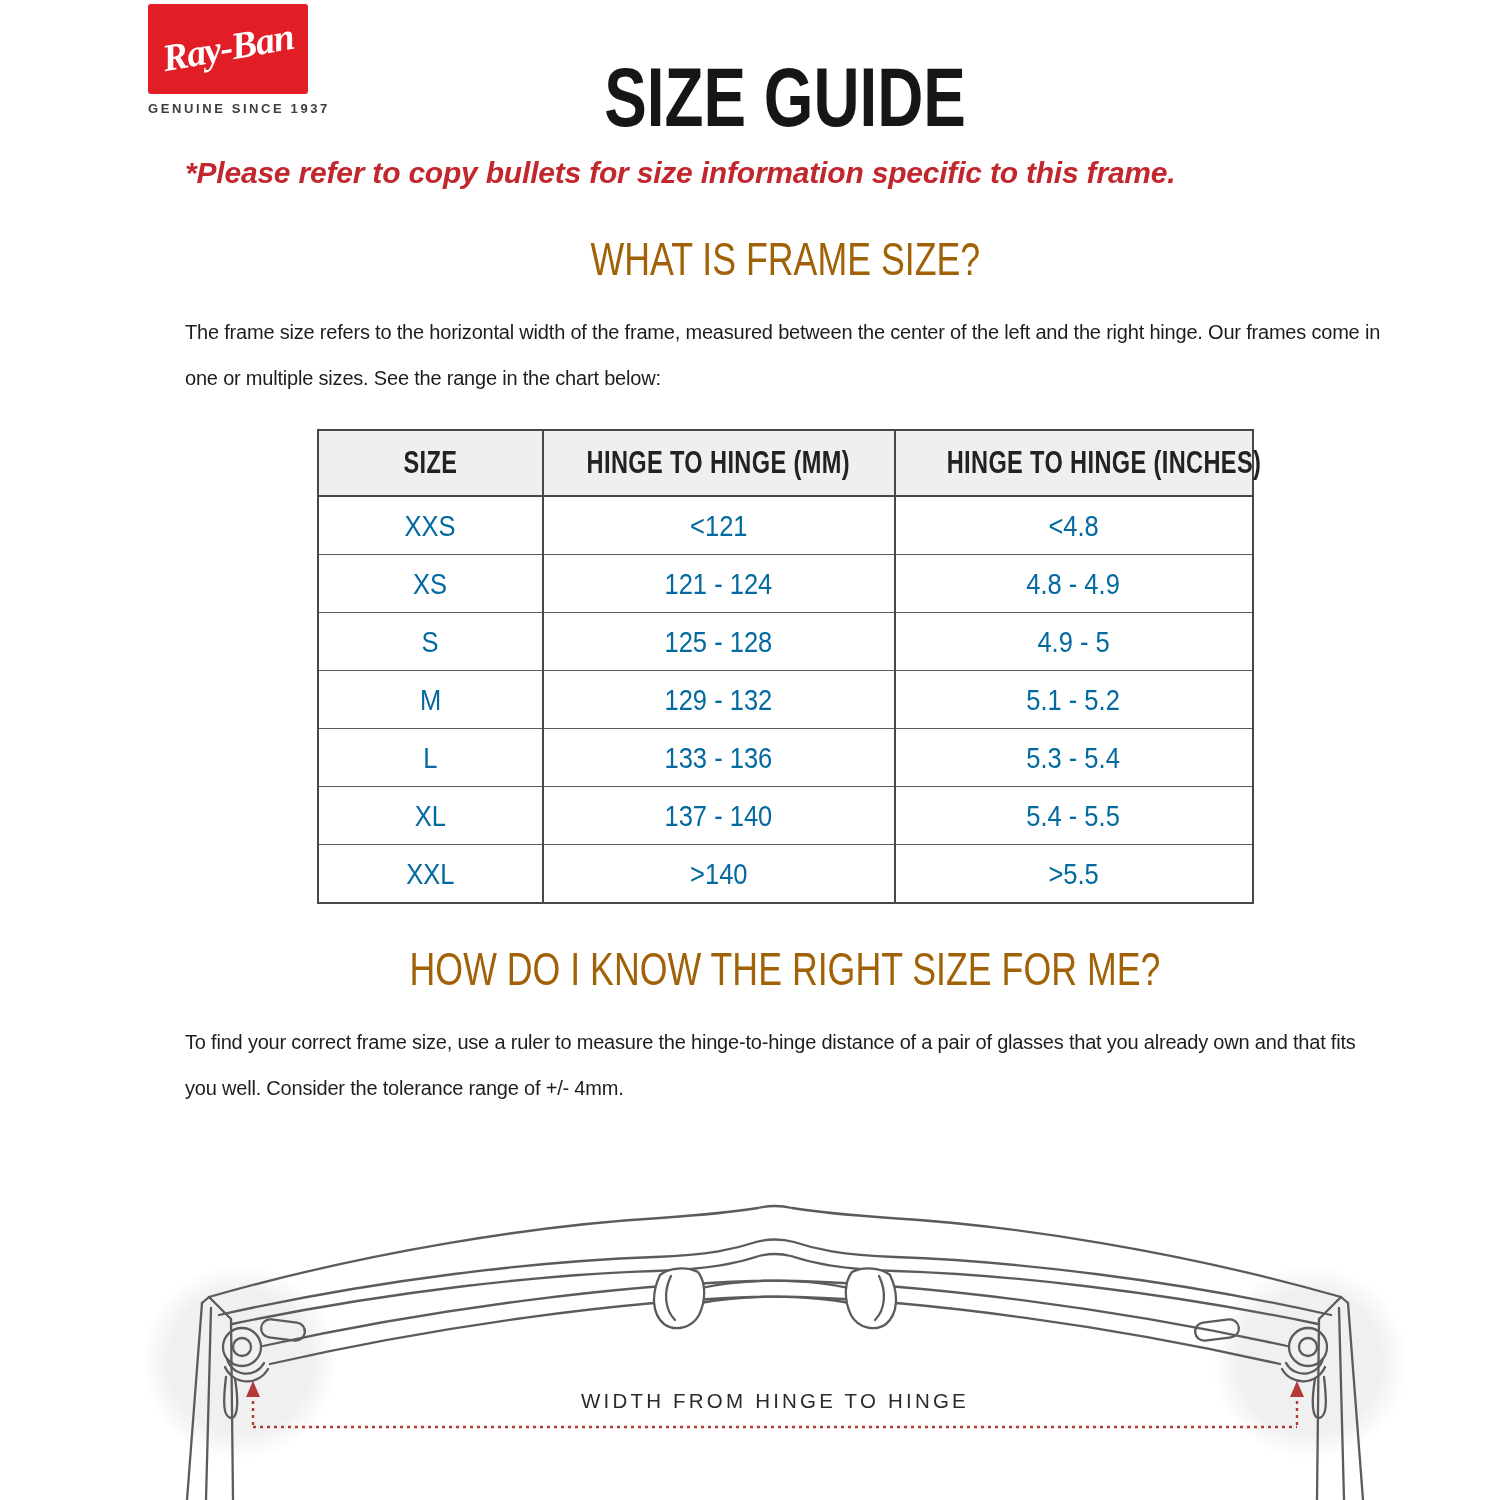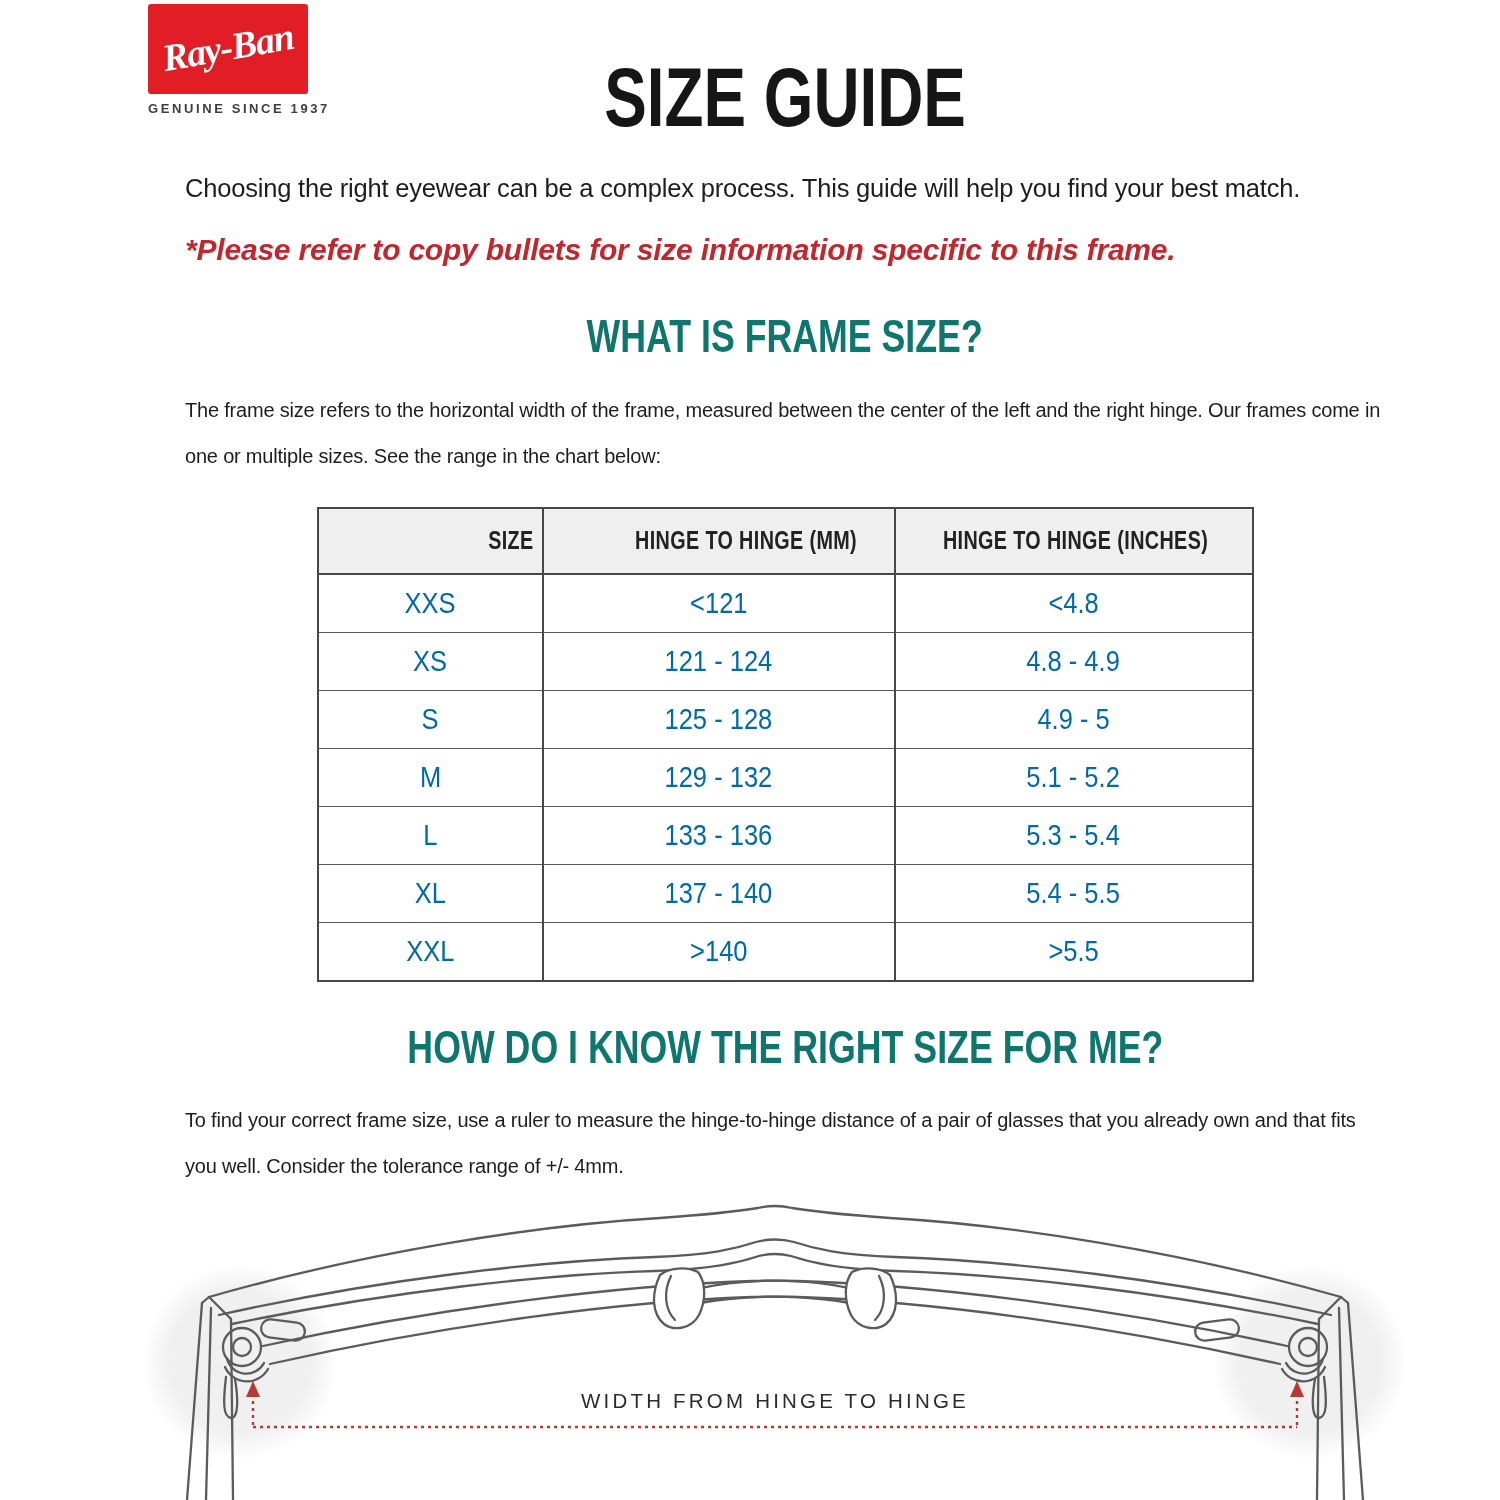--- a/index.html
+++ b/index.html
@@ -27,36 +27,36 @@
   .content { position:absolute; left:185px; top:0; width:1200px; }
   .cx  { display:inline-block; transform:scaleX(0.76); transform-origin:center; white-space:nowrap; }
   .cxc { display:inline-block; transform:scaleX(0.85); transform-origin:center; white-space:nowrap; }
   .page-title {
     margin-top:58px; text-align:center; font-size:84px; font-weight:700;
     line-height:0.95; color:#161616;
   }
   .intro { margin-top:30px; font-size:25.5px; letter-spacing:-0.2px; line-height:40px; color:#1d1d1d; }
   .note  { margin-top:18px; font-size:30px; font-weight:700; font-style:italic; color:#c1272d; letter-spacing:-0.2px; }
   .section-heading {
-    text-align:center; font-size:47px; font-weight:700; line-height:1.05; color:#0f766e;
+    text-align:center; font-size:47px; font-weight:400; line-height:1.05; color:#a16207;
   }
   .sh1 { margin-top:44px; }
   .sh2 { margin-top:40px; }
   .body-text { margin-top:26px; font-size:20px; letter-spacing:-0.2px; line-height:46px; color:#1d1d1d; }
   
   table.size-table {
     border-collapse:collapse; margin:28px auto 0; width:935px;
     border:2px solid #474747; table-layout:fixed;
   }
   .size-table col.c0 { width:225px; }
   .size-table col.c1 { width:352px; }
   .size-table col.c2 { width:358px; }
   .size-table th {
-    background:#efefef; height:62px; font-size:26px; font-weight:700; color:#222;
-    border:2px solid #474747; text-align:right; letter-spacing:0.5px;
+    background:#efefef; height:62px; font-size:31px; font-weight:700; color:#222;
+    border:2px solid #474747; text-align:center; letter-spacing:0.5px;
   }
   .size-table td {
     height:55px; font-size:30px; font-weight:400; color:#0369a1;
     border:1px solid #5a5a5a; border-left:2px solid #474747; border-right:2px solid #474747;
     text-align:center;
   }
   
   .diagram { position:absolute; left:80px; top:1197px; width:1340px; height:303px; }
   .diagram svg { display:block; }
 </style>
@@ -65,21 +65,20 @@
 
 <div class="brand">
   <div class="logo-box">
     <span class="logo-script">Ray-Ban</span>
   </div>
   <div class="tagline">GENUINE SINCE 1937</div>
 </div>
 
 <div class="content">
   <div class="page-title"><span class="cx">SIZE GUIDE</span></div>
-  <p class="intro">Choosing the right eyewear can be a complex process. This guide will help you find your best match.</p>
   <p class="note">*Please refer to copy bullets for size information specific to this frame.</p>
 
   <div class="section-heading sh1"><span class="cx">WHAT IS FRAME SIZE?</span></div>
   <p class="body-text">The frame size refers to the horizontal width of the frame, measured between the center of the left and the right hinge. Our frames come in one or multiple sizes. See the range in the chart below:</p>
 
   <table class="size-table">
     <colgroup>
         <col class="c0">
         <col class="c1">
         <col class="c2">

